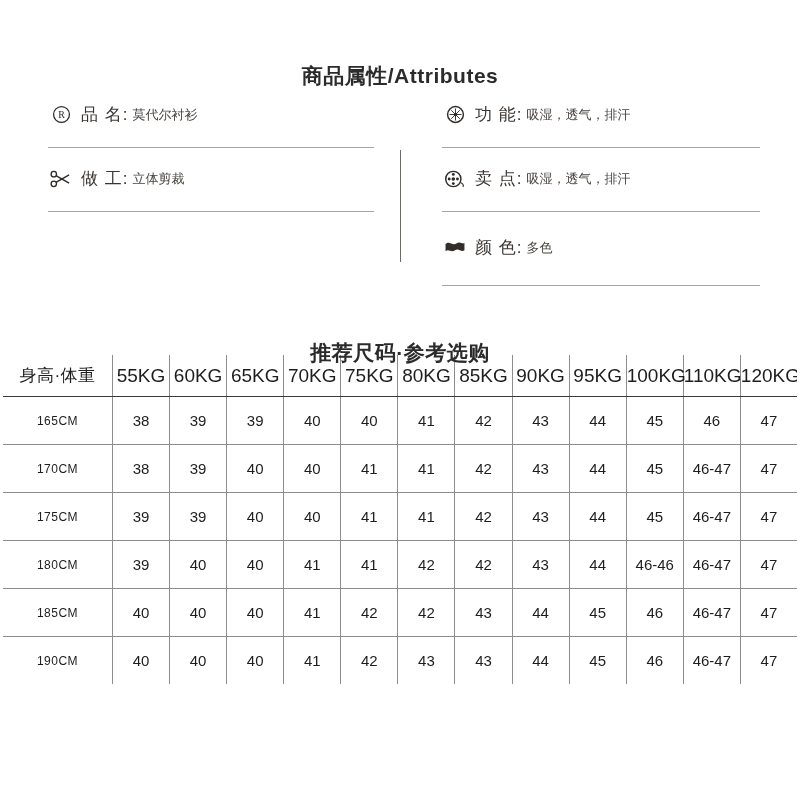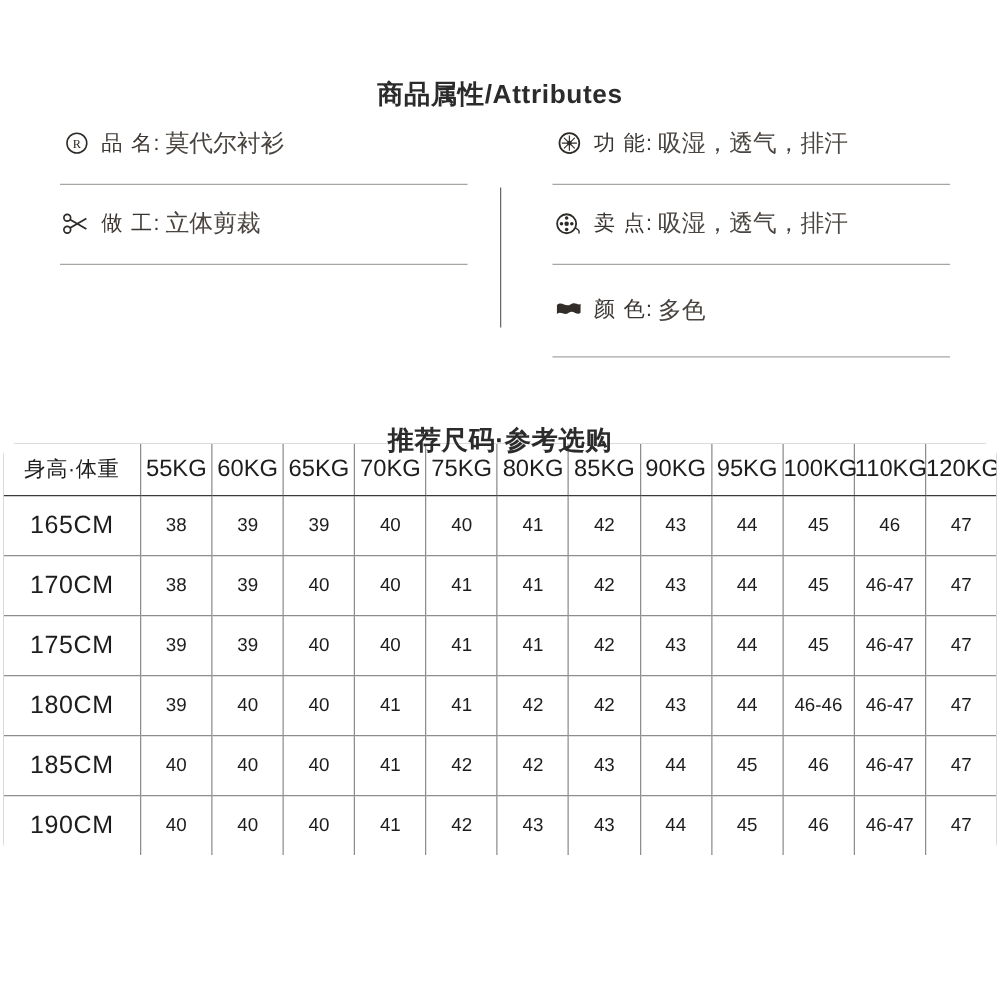--- a/index.html
+++ b/index.html
@@ -75,21 +75,21 @@
   }
   .attr-icon svg { display: block; }
 
   .attr-label {
     font-size: 17px;
     color: #3a3531;
     white-space: nowrap;
     letter-spacing: 1px;
   }
   .attr-value {
-    font-size: 19px;
+    font-size: 13px;
     color: #4a4540;
     margin-left: 4px;
     white-space: nowrap;
   }
   .attr-value.small {
     font-size: 14px;
     line-height: 1.45;
     white-space: normal;
     margin-left: 8px;
   }
@@ -142,21 +142,21 @@
   table.size-table thead th {
     height: 42px;
     font-size: 19px;
     border-bottom: 1.5px solid #3a3a3a;
   }
   table.size-table thead th.first {
     font-size: 17px;
     letter-spacing: 0.5px;
   }
   table.size-table td.first {
-    font-size: 20px;
+    font-size: 12px;
     letter-spacing: 0.5px;
     margin-top: 24px;
   }
 </style>
 </head>
 <body>
 
 <h1 class="attr-title">商品属性/Attributes</h1>
 
 <div class="attr-wrap">

